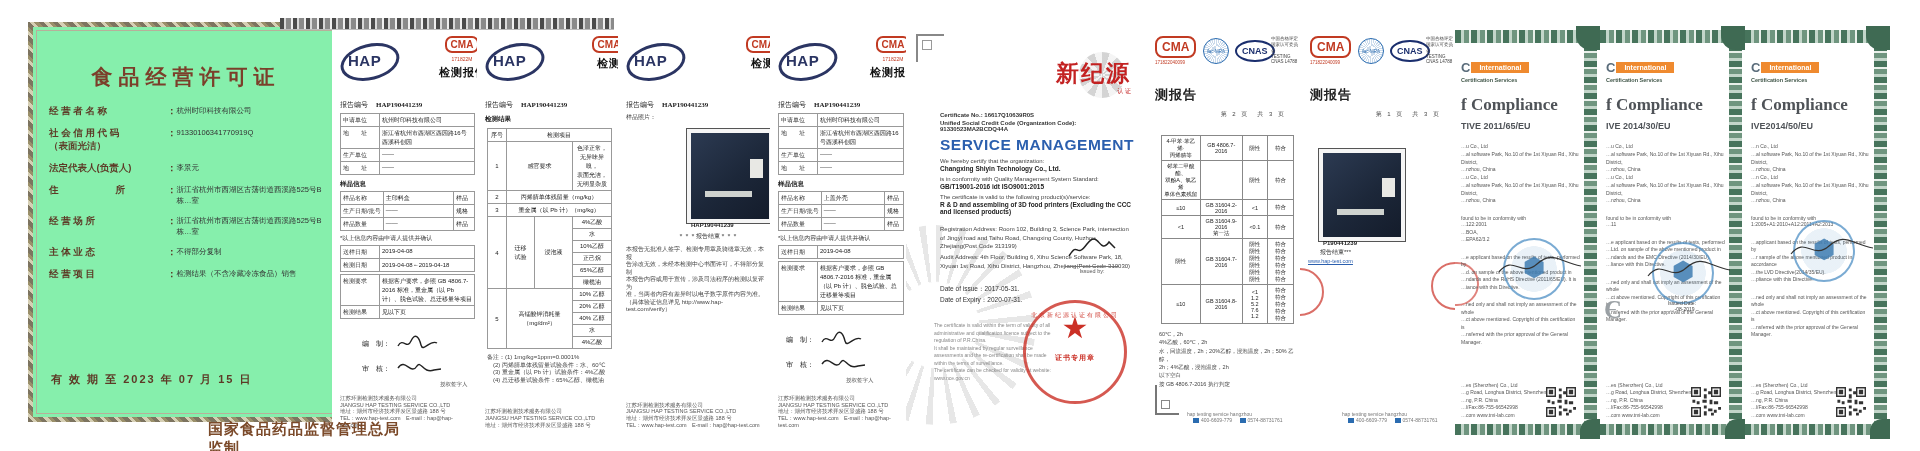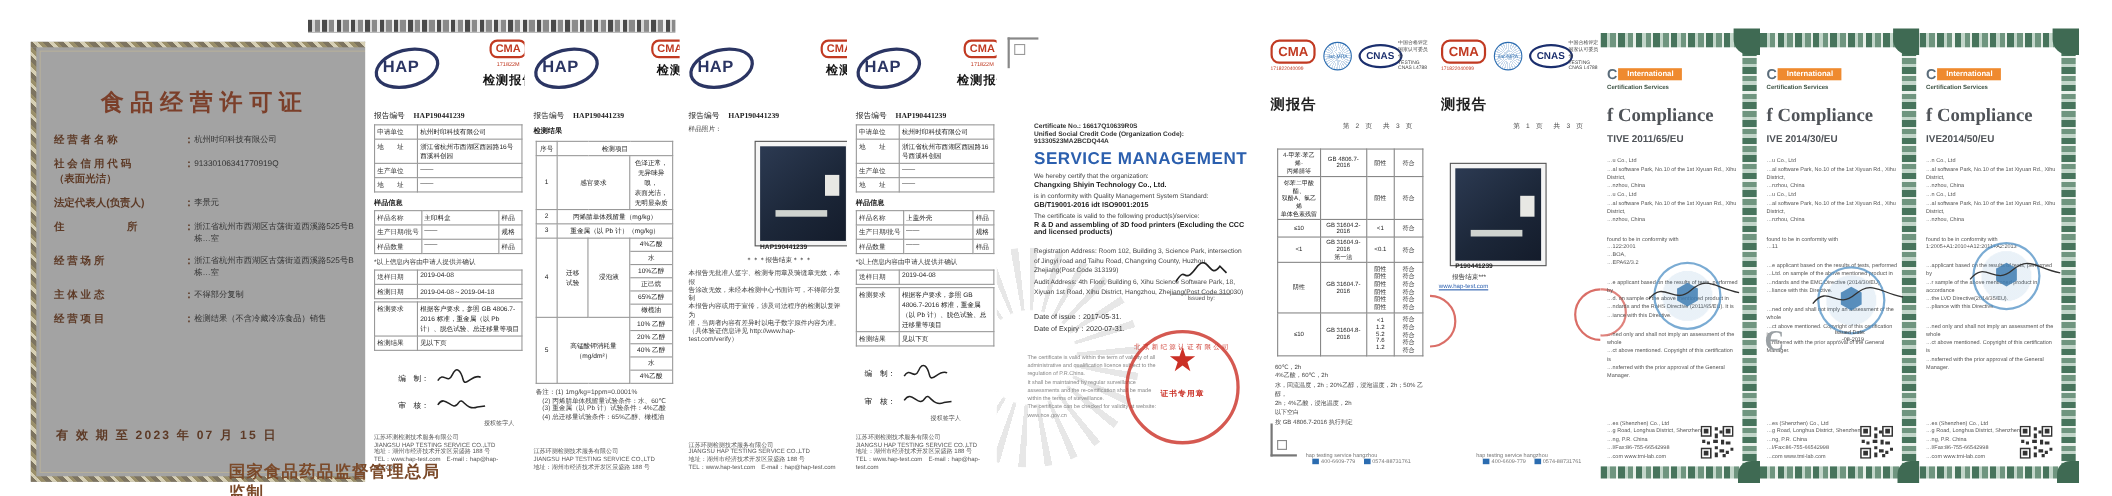--- a/index.html
+++ b/index.html
@@ -6,21 +6,21 @@
   body{width:1920px;height:451px;position:relative;overflow:hidden;background:#fff;
        font-family:"Liberation Sans","DejaVu Sans",sans-serif;color:#222;}
   .cert{position:absolute;top:0;height:451px;background:#fff;overflow:hidden;}
 
   
   .t5{font-size:6px;line-height:1.25;color:#444;}
   .pre{white-space:pre-line;}
   .center{text-align:center;}
 
   
-  .lic-paper{position:absolute;left:28px;top:38px;width:304px;height:390px;background:#a3a3a3;
+  .lic-paper{position:absolute;left:28px;top:22px;width:304px;height:390px;background:#86efac;
     border:5px solid transparent;
     border-image:repeating-linear-gradient(45deg,#7d7460 0 4px,#d6cfb4 4px 7px,#9a8f6a 7px 10px) 5;}
   .lic-inner{position:absolute;inset:3px;border:1px solid #b7b09a;padding:18px 10px 0 12px;}
   .lic-title{font-size:21px;font-weight:bold;color:#7b3f2a;letter-spacing:6px;text-align:center;margin-top:14px;font-family:"Liberation Serif","DejaVu Serif",serif;}
   .lic-sub{font-size:11px;font-weight:bold;color:#7b3f2a;text-align:center;margin-top:2px;letter-spacing:2px;}
   .lic-rows{margin-top:14px;}
   .lic-row{display:flex;margin-bottom:9px;}
   .lic-l{font-size:9.5px;font-weight:bold;color:#5d3a26;width:118px;flex:0 0 auto;white-space:pre-line;}
   .lic-c{font-size:9.5px;font-weight:bold;color:#5d3a26;}
   .lic-v{font-size:7.5px;color:#333;padding-top:1px;line-height:1.4;}
@@ -525,20 +525,25 @@
       <div class="t5">江苏环测检测技术服务有限公司</div>
       <div class="t5">JIANGSU HAP TESTING SERVICE CO.,LTD</div>
       <div class="t5">地址：湖州市经济技术开发区景盛路 188 号</div>
       <div class="t5">TEL：www.hap-test.com　E-mail：hap@hap-test.com</div>
     </div>
 </div>
 
 <div class="cert" style="left:906px;width:239px;">
   <div class="corner-mark" style="left:10px;top:34px;"></div>
   <div class="globe"></div>
+  <div class="xjy">
+    <div class="xjy-swirl"></div>
+    <div class="xjy-txt">新纪源</div>
+    <div class="xjy-sub">认 证</div>
+  </div>
   <div class="qms-body">
     <div class="qms-no">Certificate No.: 16617Q10639R0S</div>
     <div class="qms-no">Unified Social Credit Code (Organization Code):  91330523MA2BCDQ44A</div>
     <div class="qms-title">SERVICE MANAGEMENT</div>
     <div class="qms-line">We hereby certify that the organization:</div>
     <div class="qms-strong">Changxing Shiyin Technology Co., Ltd.</div>
     <div class="qms-line">is in conformity with Quality Management System Standard:</div>
     <div class="qms-strong">GB/T19001-2016 idt ISO9001:2015</div>
     <div class="qms-line">The certificate is valid to the following product(s)/service:</div>
     <div class="qms-strong">R &amp; D and assembling of 3D food printers (Excluding the CCC and licensed products)</div>

